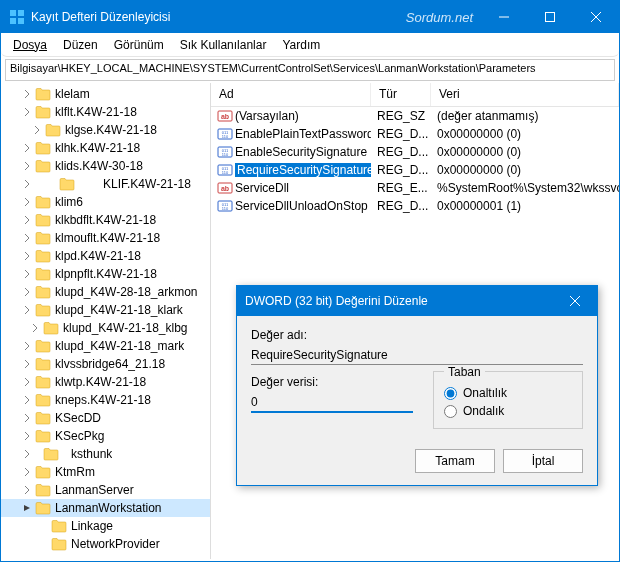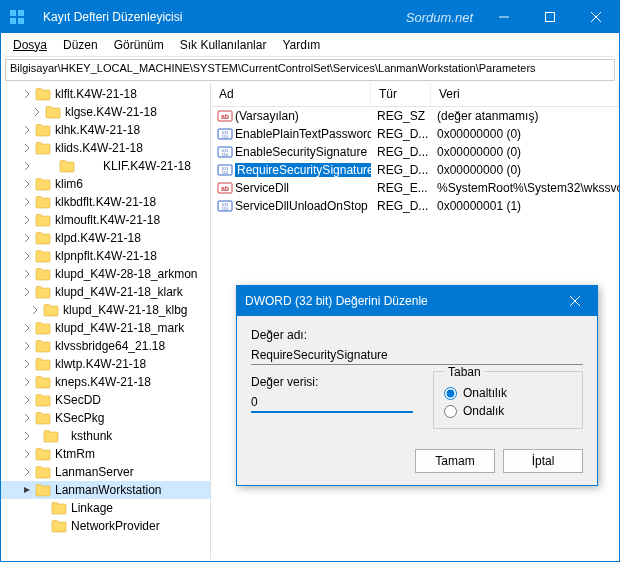--- a/index.html
+++ b/index.html
@@ -1,20 +1,20 @@
 <!DOCTYPE html>
 <html><head>
 <meta charset="utf-8">
 <style>
 * { box-sizing: border-box; margin: 0; padding: 0; font-family: "Segoe UI", Tahoma, sans-serif; }
 body { width: 620px; height: 562px; overflow: hidden; background: #fff; border: 1px solid #0078d4; }
 
 .titlebar { height: 32px; background: #0078d4; color: #fff; display: flex; align-items: center; padding: 0 0 0 8px; font-size: 12px; }
 .titlebar .icon { width: 16px; height: 16px; margin-right: 6px; display: inline-flex; align-items: center; }
-.titlebar .title { flex: 0 0 auto; margin-left: 12px; }
+.titlebar .title { flex: 0 0 auto; }
 .titlebar .spacer { flex: 1; }
 .titlebar .watermark { color: #cde6f9; font-size: 13px; margin-right: 8px; font-style: italic; }
 .titlebar .winbtn { width: 46px; height: 32px; display: inline-flex; align-items: center; justify-content: center; cursor: pointer; }
 .titlebar .winbtn svg { stroke: #fff; fill: none; }
 
 .menubar { height: 24px; background: #fff; display: flex; align-items: center; padding: 0 4px; font-size: 12px; border-bottom: 1px solid #e5e5e5; border-radius: 6px; }
 .menubar .menuitem { padding: 2px 8px; cursor: pointer; }
 .menubar .underline { text-decoration: underline; }
 
 .addressbar { height: 22px; background: #fff; border: 1px solid #ccc; margin: 2px 4px; padding: 2px 4px; font-size: 11px; white-space: nowrap; overflow: hidden; }
@@ -111,20 +111,31 @@
   <div class="tree-pane" id="tree">
       <div class="tree-item" style="padding-left: 20px;">
         <span class="chev">
           <svg width="10" height="10" viewBox="0 0 10 10">
             <path d="M3 1 L7 5 L3 9" fill="none" stroke="#808080" stroke-width="1"></path>
           </svg>
         </span>
         <span class="folder"><svg class="folder-icon" width="16" height="14" viewBox="0 0 16 14">
             <path d="M1 3 L1 12 Q1 13 2 13 L14 13 Q15 13 15 12 L15 4 Q15 3 14 3 L7 3 L6 1.5 L2 1.5 Q1 1.5 1 3 Z"></path>
           </svg></span>
+        <span class="label">klelam</span>
+      </div>
+      <div class="tree-item" style="padding-left: 20px;">
+        <span class="chev">
+          <svg width="10" height="10" viewBox="0 0 10 10">
+            <path d="M3 1 L7 5 L3 9" fill="none" stroke="#808080" stroke-width="1"></path>
+          </svg>
+        </span>
+        <span class="folder"><svg class="folder-icon" width="16" height="14" viewBox="0 0 16 14">
+            <path d="M1 3 L1 12 Q1 13 2 13 L14 13 Q15 13 15 12 L15 4 Q15 3 14 3 L7 3 L6 1.5 L2 1.5 Q1 1.5 1 3 Z"></path>
+          </svg></span>
         <span class="label">klflt.K4W-21-18</span>
       </div>
       <div class="tree-item" style="padding-left: 30px;">
         <span class="chev">
           <svg width="10" height="10" viewBox="0 0 10 10">
             <path d="M3 1 L7 5 L3 9" fill="none" stroke="#808080" stroke-width="1"></path>
           </svg>
         </span>
         <span class="folder"><svg class="folder-icon" width="16" height="14" viewBox="0 0 16 14">
             <path d="M1 3 L1 12 Q1 13 2 13 L14 13 Q15 13 15 12 L15 4 Q15 3 14 3 L7 3 L6 1.5 L2 1.5 Q1 1.5 1 3 Z"></path>
@@ -144,21 +155,21 @@
       </div>
       <div class="tree-item" style="padding-left: 20px;">
         <span class="chev">
           <svg width="10" height="10" viewBox="0 0 10 10">
             <path d="M3 1 L7 5 L3 9" fill="none" stroke="#808080" stroke-width="1"></path>
           </svg>
         </span>
         <span class="folder"><svg class="folder-icon" width="16" height="14" viewBox="0 0 16 14">
             <path d="M1 3 L1 12 Q1 13 2 13 L14 13 Q15 13 15 12 L15 4 Q15 3 14 3 L7 3 L6 1.5 L2 1.5 Q1 1.5 1 3 Z"></path>
           </svg></span>
-        <span class="label">klids.K4W-21-18</span>
+        <span class="label">klids.K4W-30-18</span>
       </div>
       <div class="tree-item" style="padding-left: 20px; gap: 24px;">
         <span class="chev">
           <svg width="10" height="10" viewBox="0 0 10 10">
             <path d="M3 1 L7 5 L3 9" fill="none" stroke="#808080" stroke-width="1"></path>
           </svg>
         </span>
         <span class="folder"><svg class="folder-icon" width="16" height="14" viewBox="0 0 16 14">
             <path d="M1 3 L1 12 Q1 13 2 13 L14 13 Q15 13 15 12 L15 4 Q15 3 14 3 L7 3 L6 1.5 L2 1.5 Q1 1.5 1 3 Z"></path>
           </svg></span>

